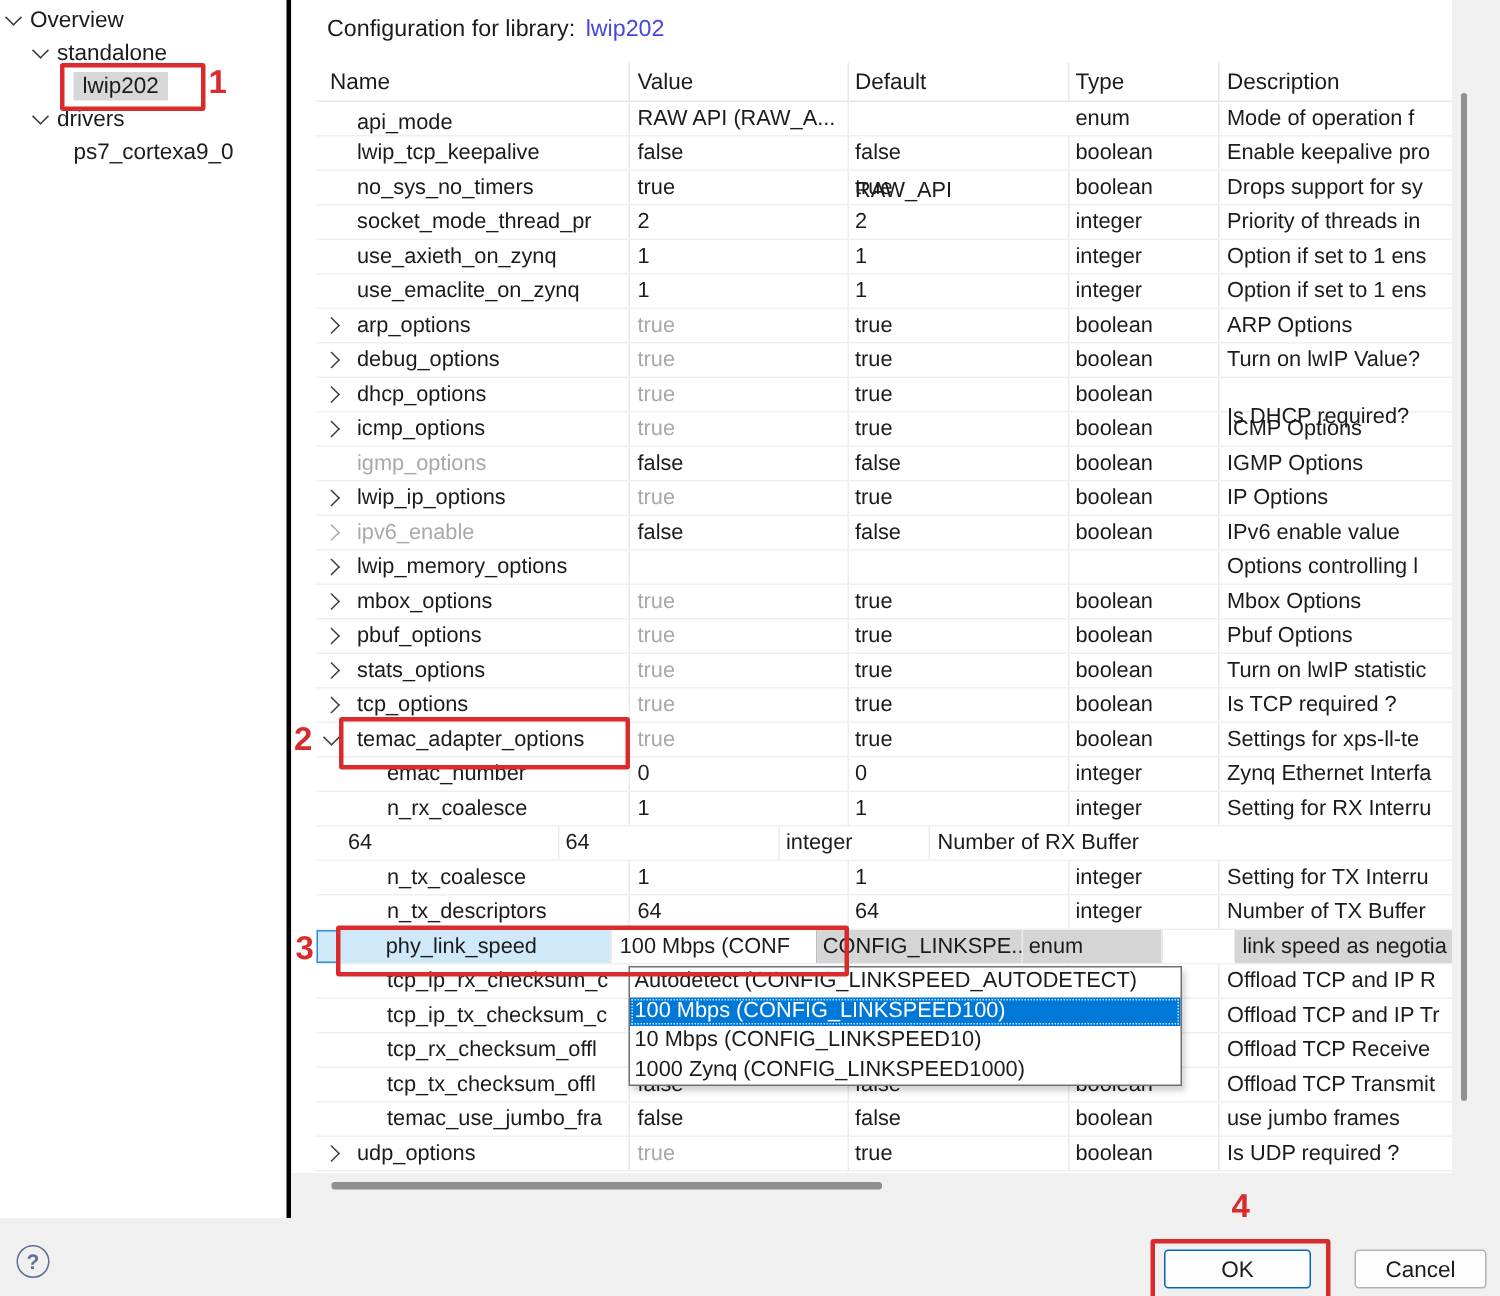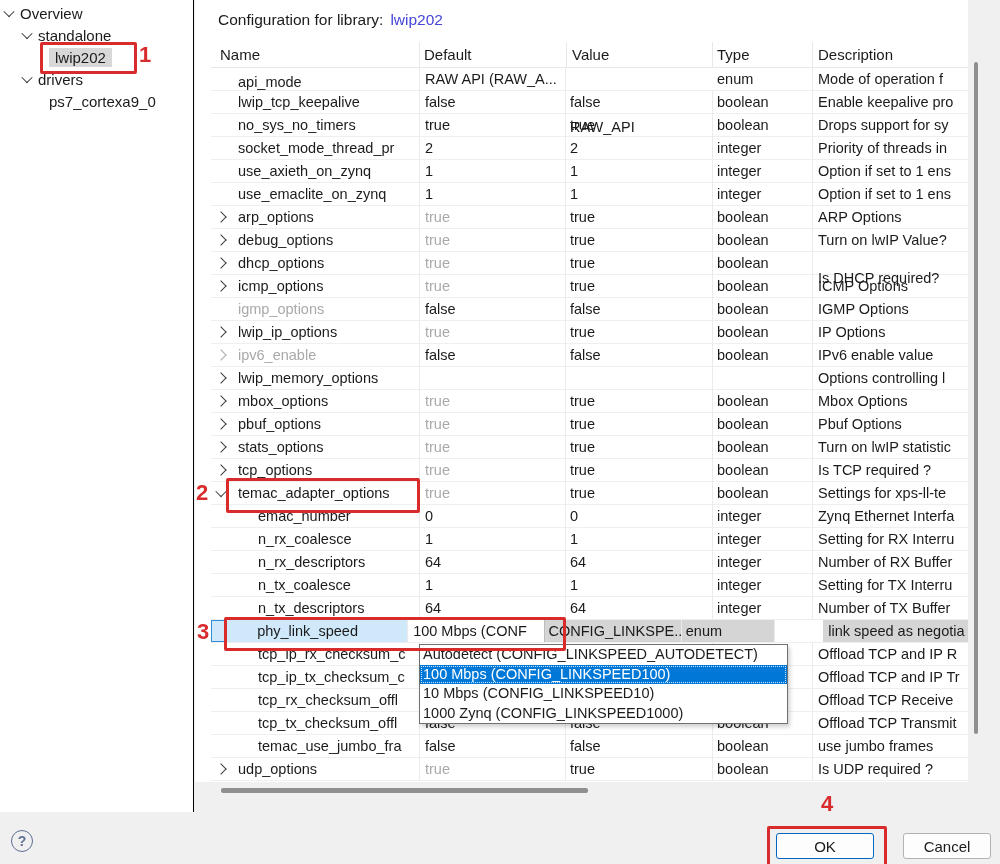--- a/index.html
+++ b/index.html
@@ -1,21 +1,21 @@
 <!DOCTYPE html>
 <html><head>
 <meta charset="utf-8">
 <style>
   html,body{margin:0;padding:0;}
   .app{position:relative;width:1000px;height:864px;background:#f0f0f0;
        font-family:"Liberation Sans",sans-serif;color:#1b1b1b;overflow:hidden;}
 
   
   .tree-panel{position:absolute;left:0;top:0;width:194px;height:812px;background:#ffffff;
-              border-right:1px solid #000000;padding-top:2px;box-sizing:border-box;}
+              border-right:3px solid #000000;padding-top:2px;box-sizing:border-box;}
   .tree-item{height:22px;display:flex;align-items:center;font-size:15px;white-space:nowrap;}
   .tree-item .label.sel{background:#d8d8d8;padding:1px 6px;}
   .chev{width:7px;height:7px;border-right:1.6px solid #3c3c3c;border-bottom:1.6px solid #3c3c3c;
         display:inline-block;flex:none;}
   .chev.down{transform:rotate(45deg) translate(-1px,-1px);}
   .chev.right{transform:rotate(-45deg);}
   .chev.gray{border-color:#ababab;}
   .tree-item .chev{margin-right:7px;margin-left:0;}
 
   
@@ -91,22 +91,22 @@
       </div>
     </div>
 
   <div class="main-panel">
     <div class="config-header">
       <span>Configuration for library:</span><span class="lib">lwip202</span>
     </div>
     <div class="cfg-table">
       <div class="thead" id="thead">
           <div class="th" style="width: 209px; padding-left: 9px;">Name</div>
+          <div class="th" style="width: 146px; padding-left: 5px;">Value</div>
           <div class="th" style="width: 147px; padding-left: 4px;">Default</div>
-          <div class="th" style="width: 146px; padding-left: 5px;">Value</div>
           <div class="th" style="width: 100px; padding-left: 4px;">Type</div>
           <div class="th" style="width: 155px; padding-left: 5px;">Description</div>
         </div>
       <div id="tbody">
           <div class="row">
             <div class="cell c0" style="width: 16px;"></div>
             <div class="cell c1" style="width: 193px; padding-left: 11px; align-items: flex-end;">
               <span>api_mode</span>
             </div>
             <div class="cell c2" style="width: 146px; padding-left: 5px;">
@@ -501,23 +501,20 @@
             </div>
             <div class="cell c4" style="width: 100px; padding-left: 4px;">
               <span>integer</span>
             </div>
             <div class="cell c5" style="width: 155px; padding-left: 5px;">
               <span>Setting for RX Interru</span>
             </div>
           </div>
           <div class="row">
             <div class="cell c0" style="width: 16px;"></div>
-            <div class="cell c1" style="width: 193px; padding-left: 31px;">
-              <span>n_rx_descriptors</span>
-            </div>
             <div class="cell c2" style="width: 146px; padding-left: 5px;">
               <span>64</span>
             </div>
             <div class="cell c3" style="width: 147px; padding-left: 4px;">
               <span>64</span>
             </div>
             <div class="cell c4" style="width: 100px; padding-left: 4px;">
               <span>integer</span>
             </div>
             <div class="cell c5" style="width: 155px; padding-left: 5px;">

